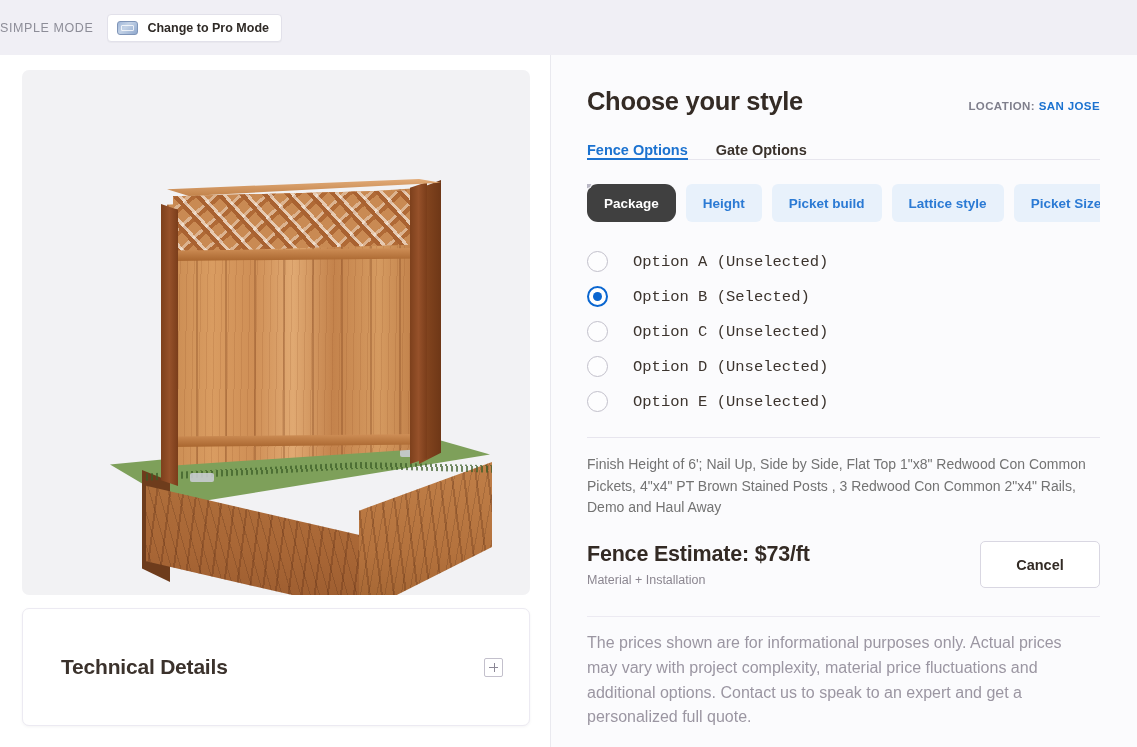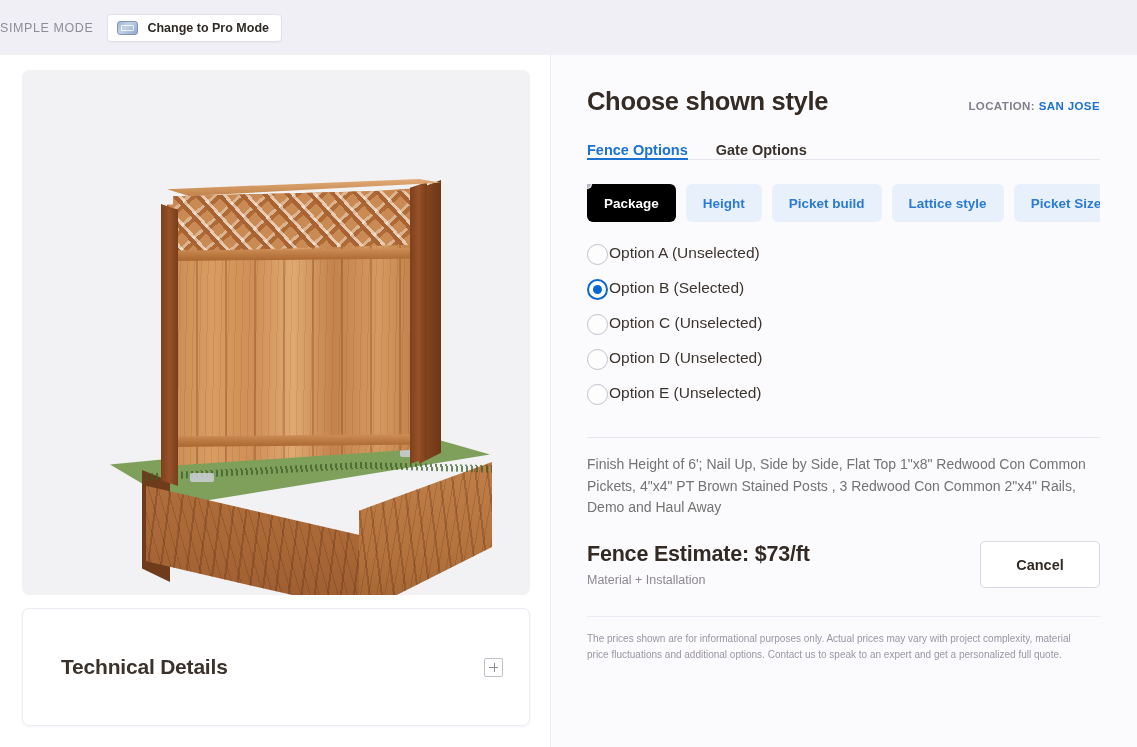--- a/index.html
+++ b/index.html
@@ -182,28 +182,28 @@
   }
   .tab.active { color:#1b72d0; border-bottom-color:#1b72d0; }
 
   .chips { display:flex; gap:10px; margin-top:24px; position:relative; overflow:hidden; height:38px; }
   .chip {
     flex:none; border-radius:6px; padding:0 17px; height:38px;
     display:flex; align-items:center; justify-content:center;
     font-size:13.5px; font-weight:bold; color:#2b7ad4;
     background:#e8f1fb; cursor:pointer; white-space:nowrap;
   }
-  .chip.active { background:#000000; color:#ffffff; position:relative; }
+  .chip.active { background:#404040; color:#ffffff; position:relative;border-radius:11px; }
   .chip-dot {
     position:absolute; left:-4px; top:-4px; width:9px; height:9px;
     border-radius:50%; background:#b9b7c4; border:1px solid #fbfbfd;
   }
 
   .options { margin-top:22px; }
-  .opt-row { display:flex; gap:1px; height:35px; cursor:pointer; }
+  .opt-row { display:flex; align-items:center; gap:25px; height:35px; cursor:pointer;font-family:Liberation Mono, monospace; }
   .radio {
     width:21px; height:21px; border-radius:50%;
     border:1.6px solid #c2c0cb; background:#fdfdfe; flex:none; position:relative;
   }
   .radio.sel { border:2.4px solid #0a66d0; background:#ffffff; }
   .radio.sel::after {
     content:""; position:absolute; left:50%; top:50%;
     width:9.5px; height:9.5px; margin:-4.75px 0 0 -4.75px;
     border-radius:50%; background:#0a66d0;
   }
@@ -224,21 +224,21 @@
   .btn {
     height:47px; min-width:120px; border-radius:5px;
     font-size:14.5px; font-weight:bold; cursor:pointer;
     display:flex; align-items:center; justify-content:center;
   }
   .btn-cancel { background:#ffffff; border:1px solid #d9d7e2; color:#332b25; padding:0 26px; }
   .btn-next { background:#1575d1; border:1px solid #1575d1; color:#ffffff; padding:0 38px; }
 
   .divider2 { height:1px; background:#eceaf2; margin-top:28px; }
   .fineprint {
-    margin-top:14px; font-size:10px; line-height:1.55; color:#9b96a2; max-width:500px;
+    margin-top:14px; font-size:16px; line-height:1.55; color:#9b96a2; max-width:500px;
   }
 </style>
 </head>
 <body>
 
 <div id="app">
 
   <div class="topbar">
     <div class="mode-label">SIMPLE MODE</div>
     <div class="pro-btn">
@@ -278,21 +278,21 @@
       <div class="tech-card">
         <div class="tech-title">Technical Details</div>
         <div class="plus-icon"></div>
       </div>
 
     </div>
 
     <div class="right">
 
       <div class="head-row">
-        <div class="title">Choose shown style</div>
+        <div class="title">Choose your style</div>
         <div class="location">
           <span>LOCATION:</span>
           <span class="city">SAN JOSE</span>
         </div>
       </div>
 
       <div class="tabs">
         <div class="tab active">Fence Options</div>
         <div class="tab">Gate Options</div>
       </div>

